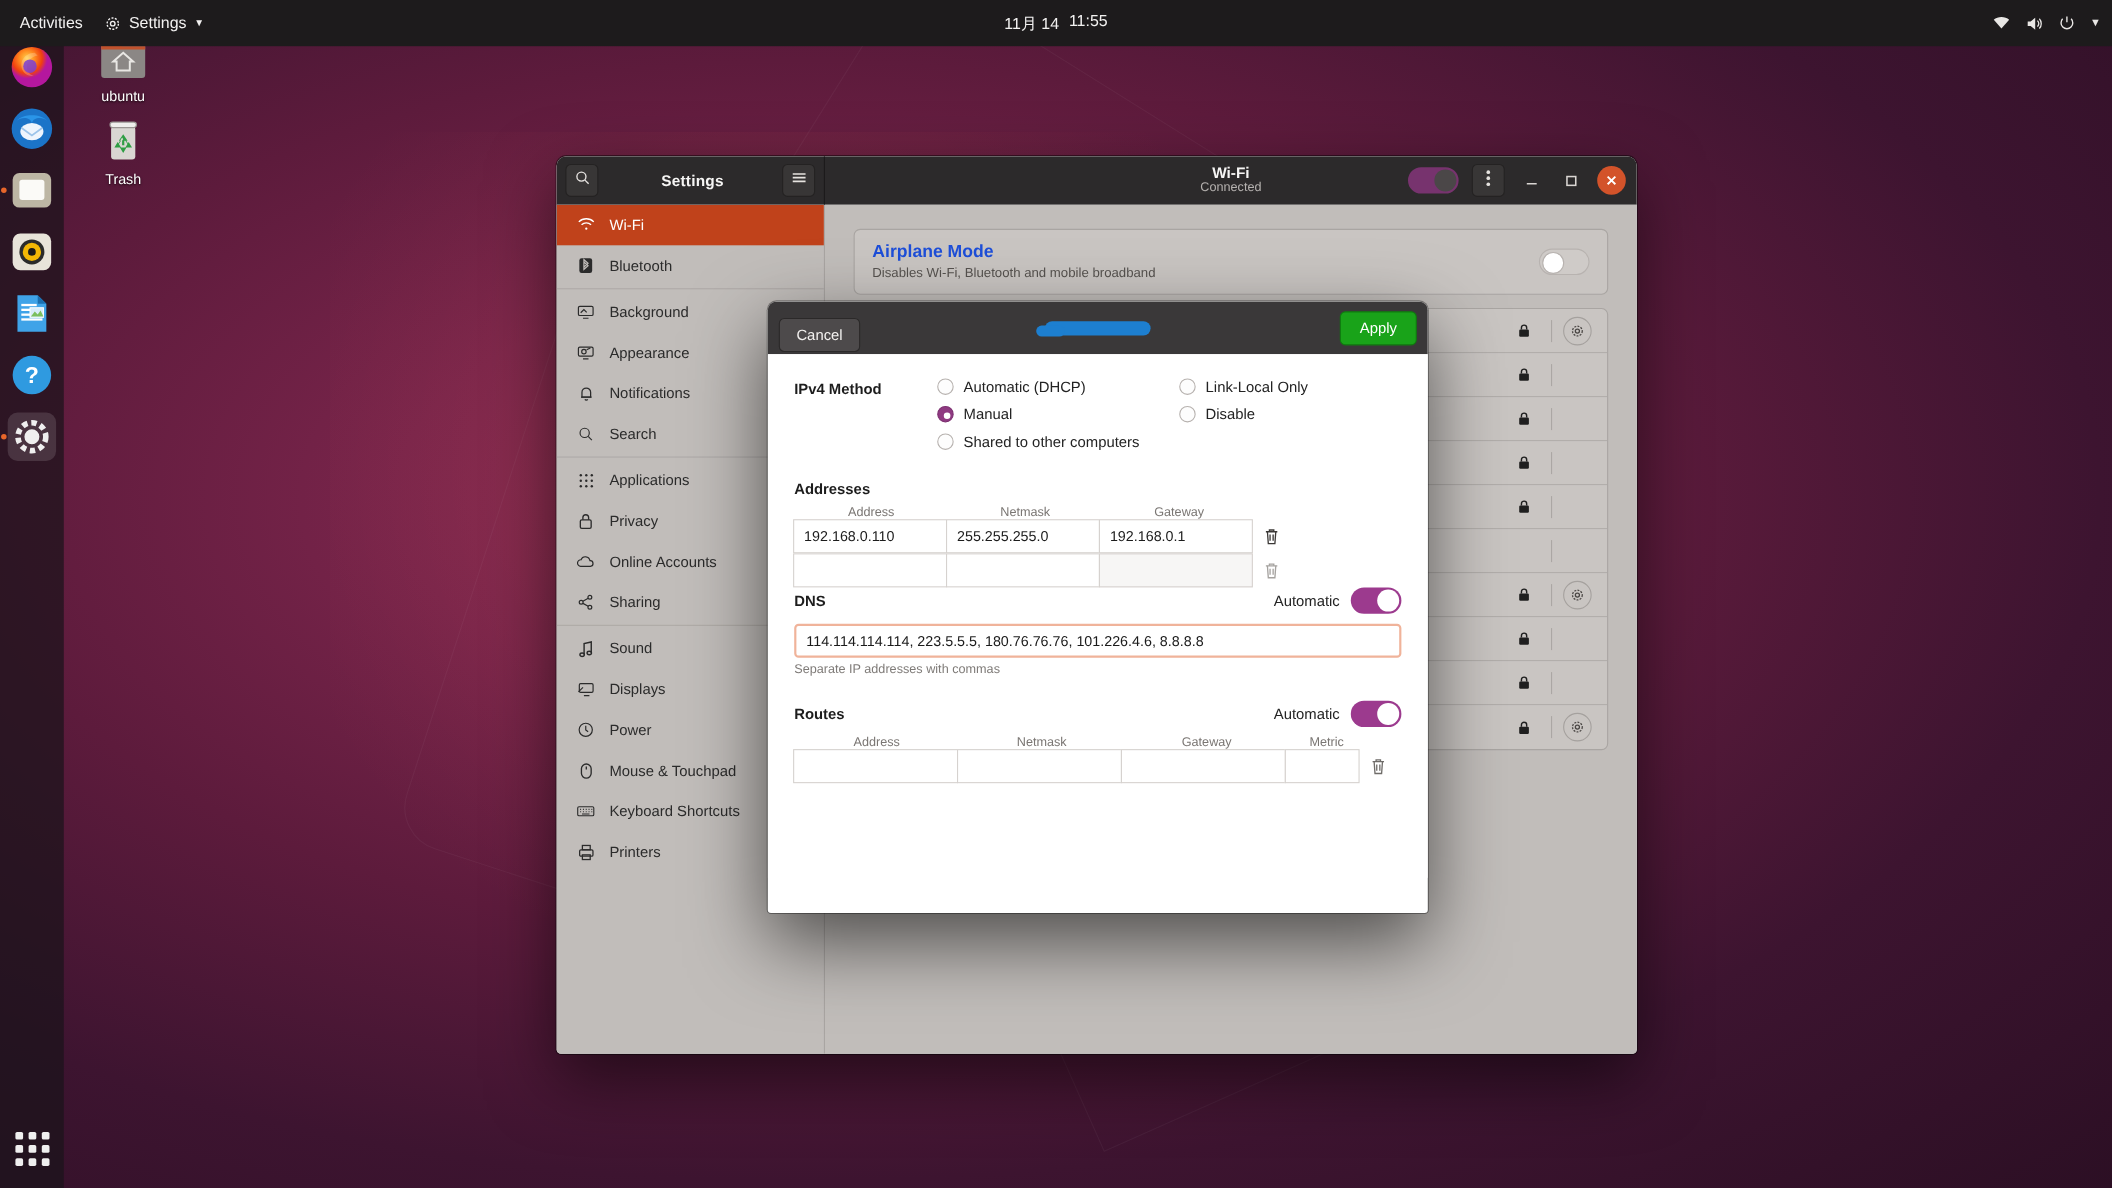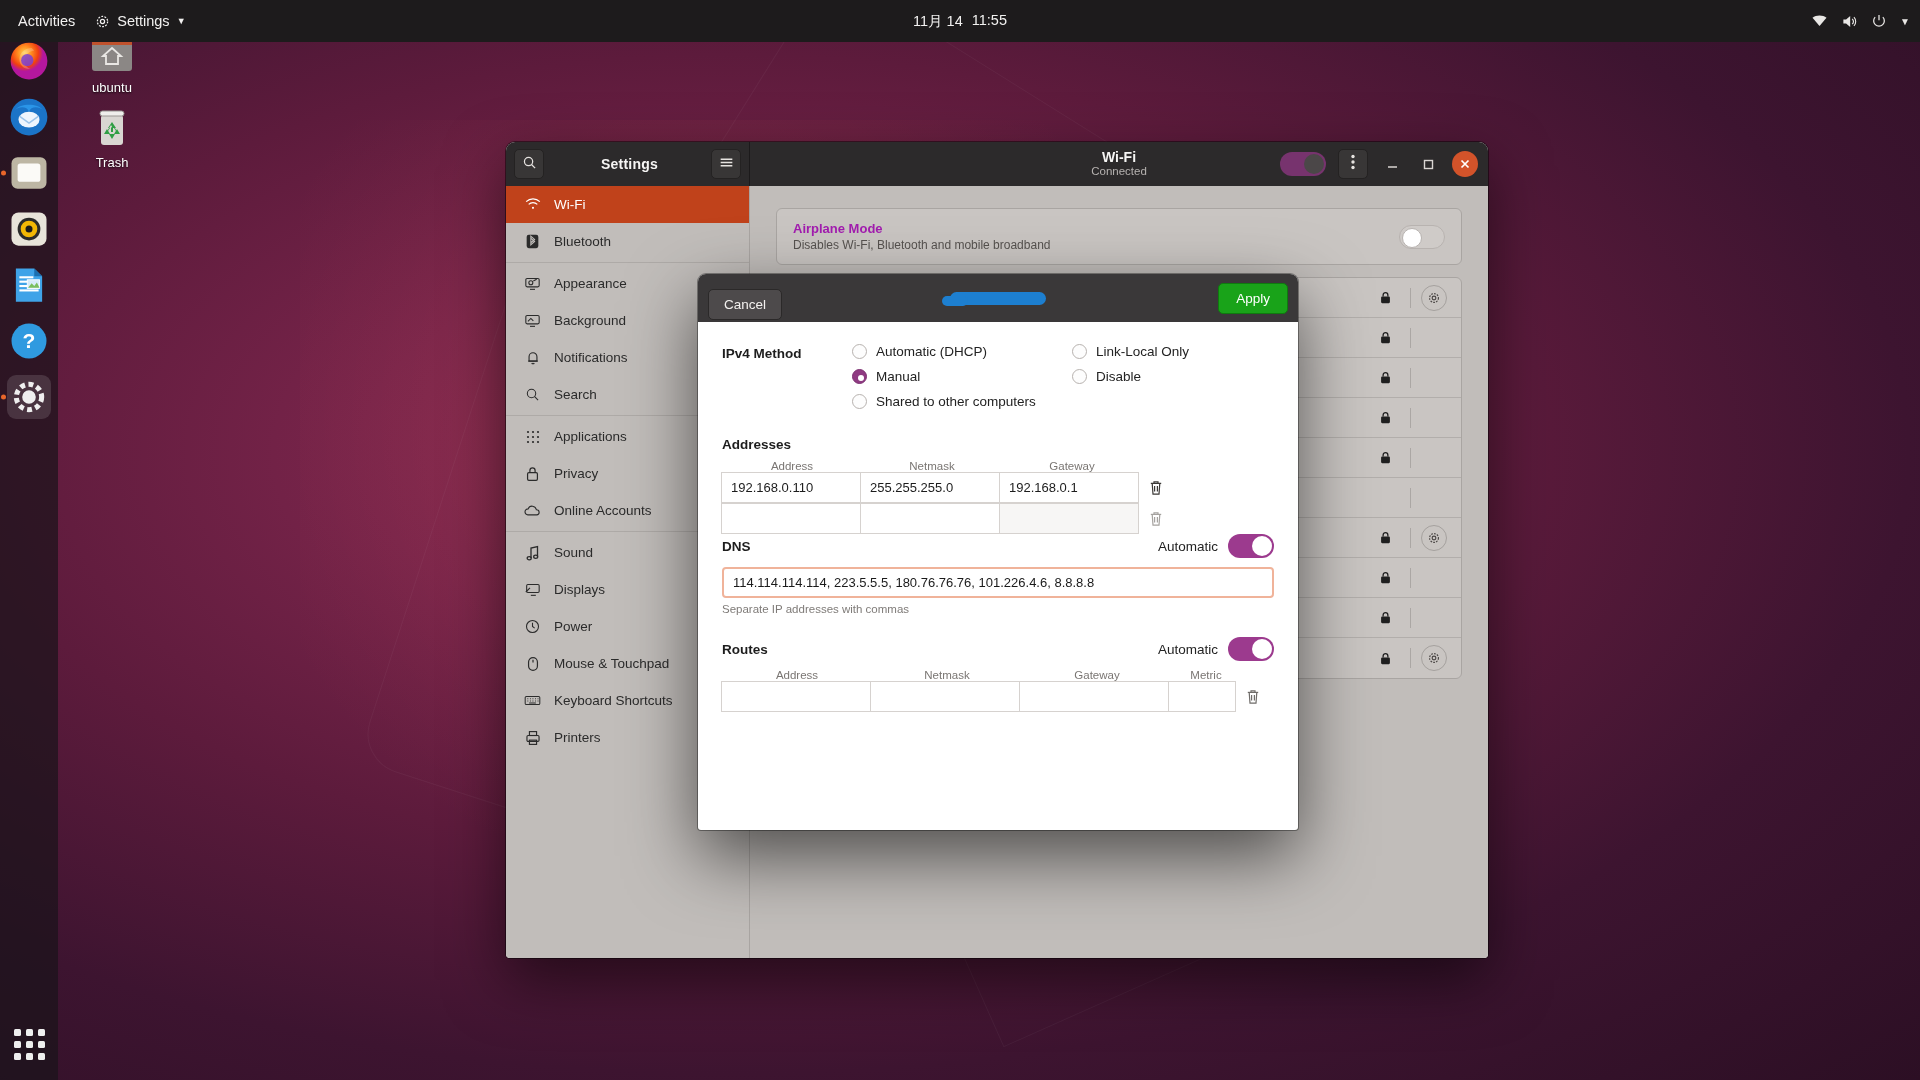--- a/index.html
+++ b/index.html
@@ -86,21 +86,21 @@
   #win-body { display:flex; height:772px; }
   #sidebar { width:244px; background:#c1bdba; border-right:1px solid #a9a5a2; padding-top:0; overflow:hidden; }
   .side-item { height:37px; display:flex; align-items:center; gap:13px; padding:0 0 0 18px; font-size:13.5px; color:#2b2b2b; }
   .side-item.active { background:#c0421b; color:#fff; }
   .side-sep { height:1px; background:#aeaaa7; margin:2px 0; }
   .side-ic { width:17px; display:flex; justify-content:center; align-items:center; }
 
   #content { flex:1; background:#c1bdba; padding:22px 26px 0 26px; overflow:hidden; }
   .card { background:#c9c5c2; border:1px solid #a9a5a2; border-radius:6px; }
   #airplane { padding:12px 16px; display:flex; align-items:center; justify-content:space-between; margin-bottom:12px; }
-  #airplane .ti { font-weight:bold; font-size:13px; color:#a21caf; }
+  #airplane .ti { font-weight:bold; font-size:16px; color:#1d4ed8; }
   #airplane .su { font-size:12px; color:#56524f; margin-top:2px; }
   #netlist { overflow:hidden; }
   .net-row { height:40px; display:flex; align-items:center; padding:0 14px; border-bottom:1px solid #b2aeab; font-size:13.5px; color:#1f1f1f; }
   .net-row:last-child { border-bottom:none; }
   .net-name { flex:1; display:flex; align-items:center; gap:14px; }
   .net-right { display:flex; align-items:center; gap:0px; }
   .net-lock { width:30px; display:flex; justify-content:center; }
   .net-div { width:1px; height:20px; background:#aba7a4; margin:0 10px; }
   .gearbtn { width:26px; height:26px; border-radius:50%; border:1px solid #a5a19e; display:flex; align-items:center; justify-content:center; }
   .gear-ph { width:26px; height:26px; }
@@ -373,35 +373,35 @@
             </svg>
         </span>
         <span>Bluetooth</span>
       </div>
       <div class="side-sep"></div>
       <div class="side-item">
         <span class="side-ic">
           <svg width="17" height="15" viewBox="0 0 20 18" fill="none" stroke="#2b2b2b" stroke-width="1.3">
             <rect x="2" y="3" width="16" height="10" rx="1.5"></rect>
               <path d="M7 16 H13"></path>
-              <circle cx="8" cy="8" r="2.4"></circle>
-              <path d="M11 6 l4 -2"></path>
-          </svg>
-        </span>
-        <span>Appearance</span>
+              <path d="M4.5 10 l3.5 -3.5 l3 3"></path>
+          </svg>
+        </span>
+        <span>Background</span>
       </div>
       <div class="side-item">
         <span class="side-ic">
           <svg width="17" height="15" viewBox="0 0 20 18" fill="none" stroke="#2b2b2b" stroke-width="1.3">
             <rect x="2" y="3" width="16" height="10" rx="1.5"></rect>
               <path d="M7 16 H13"></path>
-              <path d="M4.5 10 l3.5 -3.5 l3 3"></path>
-          </svg>
-        </span>
-        <span>Background</span>
+              <circle cx="8" cy="8" r="2.4"></circle>
+              <path d="M11 6 l4 -2"></path>
+          </svg>
+        </span>
+        <span>Appearance</span>
       </div>
       <div class="side-item">
         <span class="side-ic">
           <svg width="14" height="16" viewBox="0 0 16 18" fill="none" stroke="#2b2b2b" stroke-width="1.3">
             <path d="M3.5 12.5 V7.5 a4.5 4.5 0 0 1 9 0 v5 Z"></path>
               <path d="M2.5 12.5 H13.5"></path>
               <path d="M6.5 14.8 a1.8 1.8 0 0 0 3 0"></path>
           </svg>
         </span>
         <span>Notifications</span>
@@ -441,20 +441,31 @@
         </span>
         <span>Privacy</span>
       </div>
       <div class="side-item">
         <span class="side-ic">
           <svg width="17" height="12" viewBox="0 0 20 14" fill="none" stroke="#2b2b2b" stroke-width="1.3">
             <path d="M4.5 11.5 a3.5 3.5 0 0 1 .4 -7 a5 5 0 0 1 9.6 1 a3 3 0 0 1 .5 6 Z"></path>
           </svg>
         </span>
         <span>Online Accounts</span>
+      </div>
+      <div class="side-item">
+        <span class="side-ic">
+          <svg width="15" height="15" viewBox="0 0 18 18" fill="none" stroke="#2b2b2b" stroke-width="1.3">
+            <circle cx="13.5" cy="3.5" r="2.1"></circle>
+              <circle cx="4" cy="9" r="2.1"></circle>
+              <circle cx="13.5" cy="14.5" r="2.1"></circle>
+            <path d="M11.7 4.7 L5.9 7.9 M5.9 10.2 L11.7 13.3"></path>
+          </svg>
+        </span>
+        <span>Sharing</span>
       </div>
       <div class="side-sep"></div>
       <div class="side-item">
         <span class="side-ic">
           <svg width="14" height="16" viewBox="0 0 14 16" fill="none" stroke="#2b2b2b" stroke-width="1.3">
             <path d="M5 13 V3 L11.5 1.6 V11.5"></path>
               <ellipse cx="3.2" cy="13.2" rx="2" ry="1.6"></ellipse>
               <ellipse cx="9.7" cy="11.7" rx="2" ry="1.6"></ellipse>
           </svg>
         </span>

